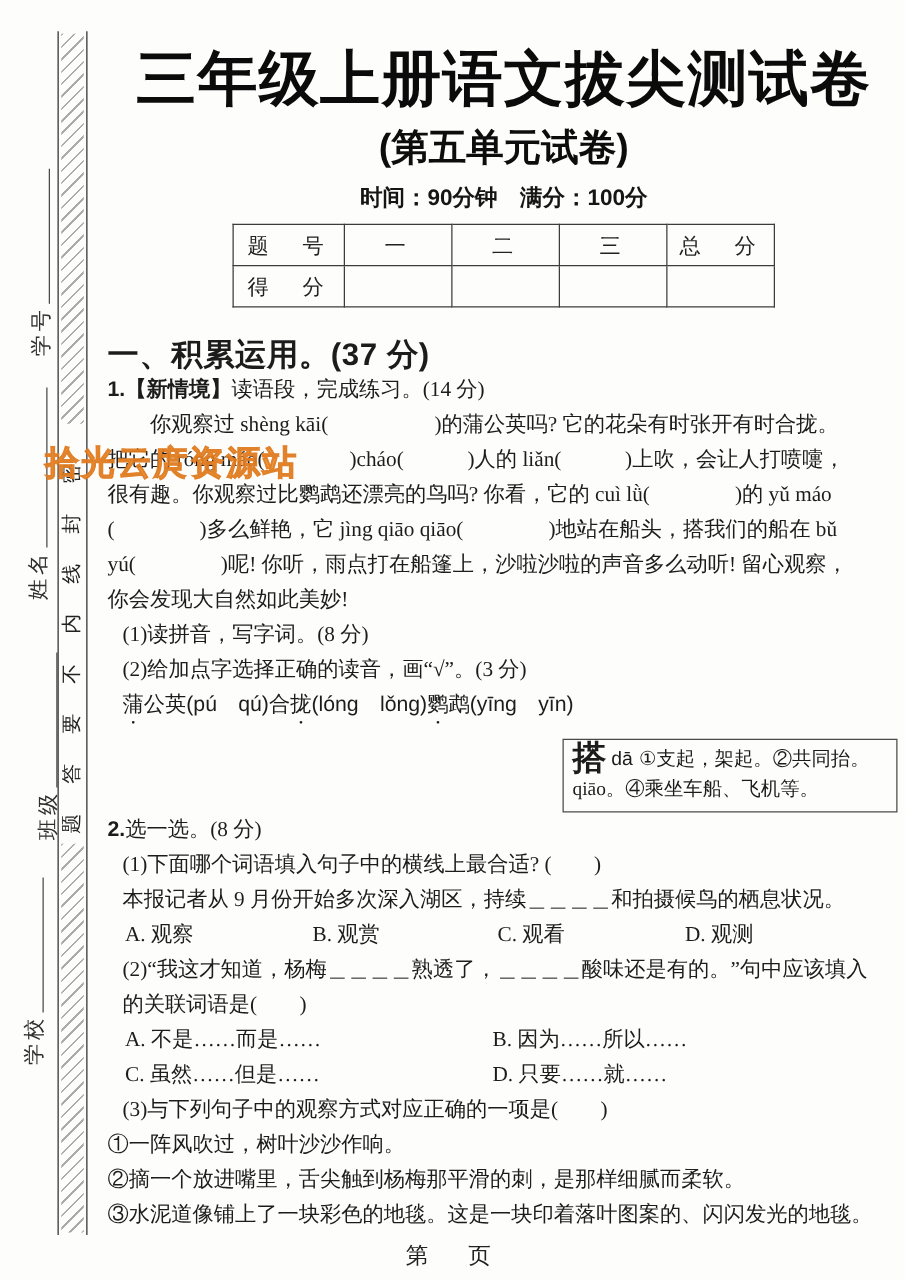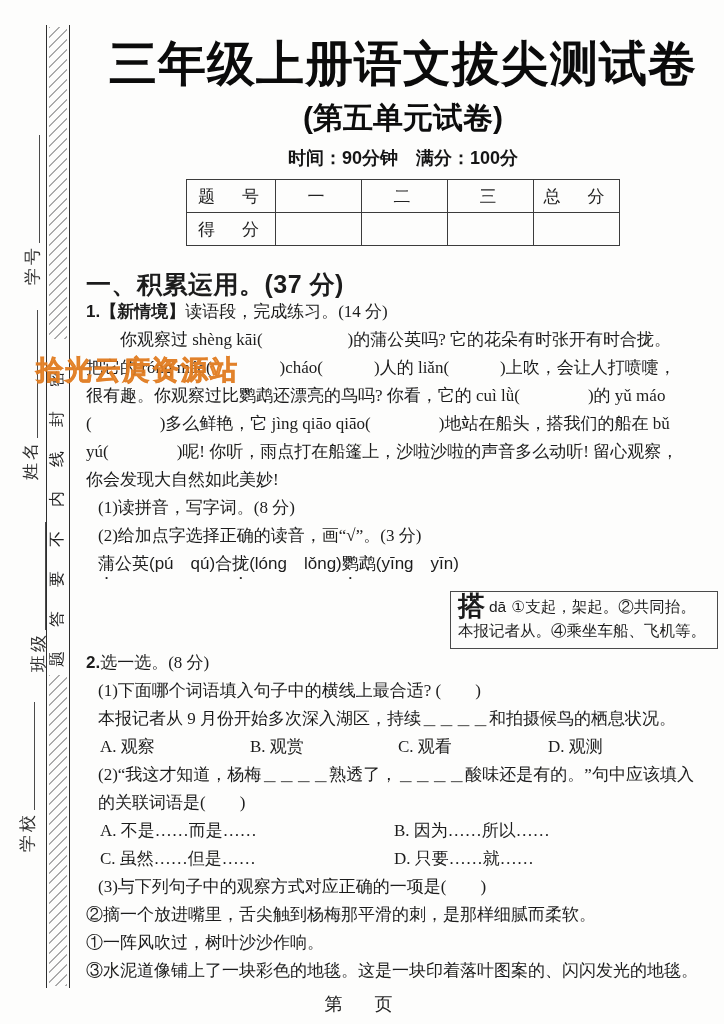--- a/index.html
+++ b/index.html
@@ -166,21 +166,21 @@
     <div class="sub">(2)给加点字选择正确的读音，画“√”。(3 分)</div>
 
     <div class="phon-row">
       <span><span></span><span class="dotted">蒲</span><span>公英</span><span class="ph-py">(pú　qú)</span></span>
       <span><span>合</span><span class="dotted">拢</span><span></span><span class="ph-py">(lóng　lǒng)</span></span>
       <span><span></span><span class="dotted">鹦</span><span>鹉</span><span class="ph-py">(yīng　yīn)</span></span>
     </div>
 
     <div class="q3-row">
       <div class="dict-box">
-        <span class="dict-char">搭</span><span class="dict-py">dā</span><span>①支起，架起。②共同抬。本报记者从。④乘坐车船、飞机等。</span>
+        <span class="dict-char">搭</span><span class="dict-py">dā</span><span>①支起，架起。②共同抬。qiāo。④乘坐车船、飞机等。</span>
       </div>
     </div>
 
     <div>
       <span class="bold-sans">2.</span><span>选一选。(8 分)</span>
     </div>
 
     <div class="sub">(1)下面哪个词语填入句子中的横线上最合适? (　　)</div>
     <div class="sub">本报记者从 9 月份开始多次深入湖区，持续＿＿＿＿和拍摄候鸟的栖息状况。</div>
 
@@ -195,21 +195,21 @@
     <div class="sub">的关联词语是(　　)</div>
 
     <div class="opts2">
       <span>A. 不是……而是……</span>
       <span>B. 因为……所以……</span>
       <span>C. 虽然……但是……</span>
       <span>D. 只要……就……</span>
     </div>
 
     <div class="sub">(3)与下列句子中的观察方式对应正确的一项是(　　)</div>
+    <div>①一阵风吹过，树叶沙沙作响。</div>
     <div>②摘一个放进嘴里，舌尖触到杨梅那平滑的刺，是那样细腻而柔软。</div>
-    <div>①一阵风吹过，树叶沙沙作响。</div>
     <div>③水泥道像铺上了一块彩色的地毯。这是一块印着落叶图案的、闪闪发光的地毯。</div>
 
   </div>
 
   <div class="footer">第　页</div>
 
 </div>
 
 </body></html>

